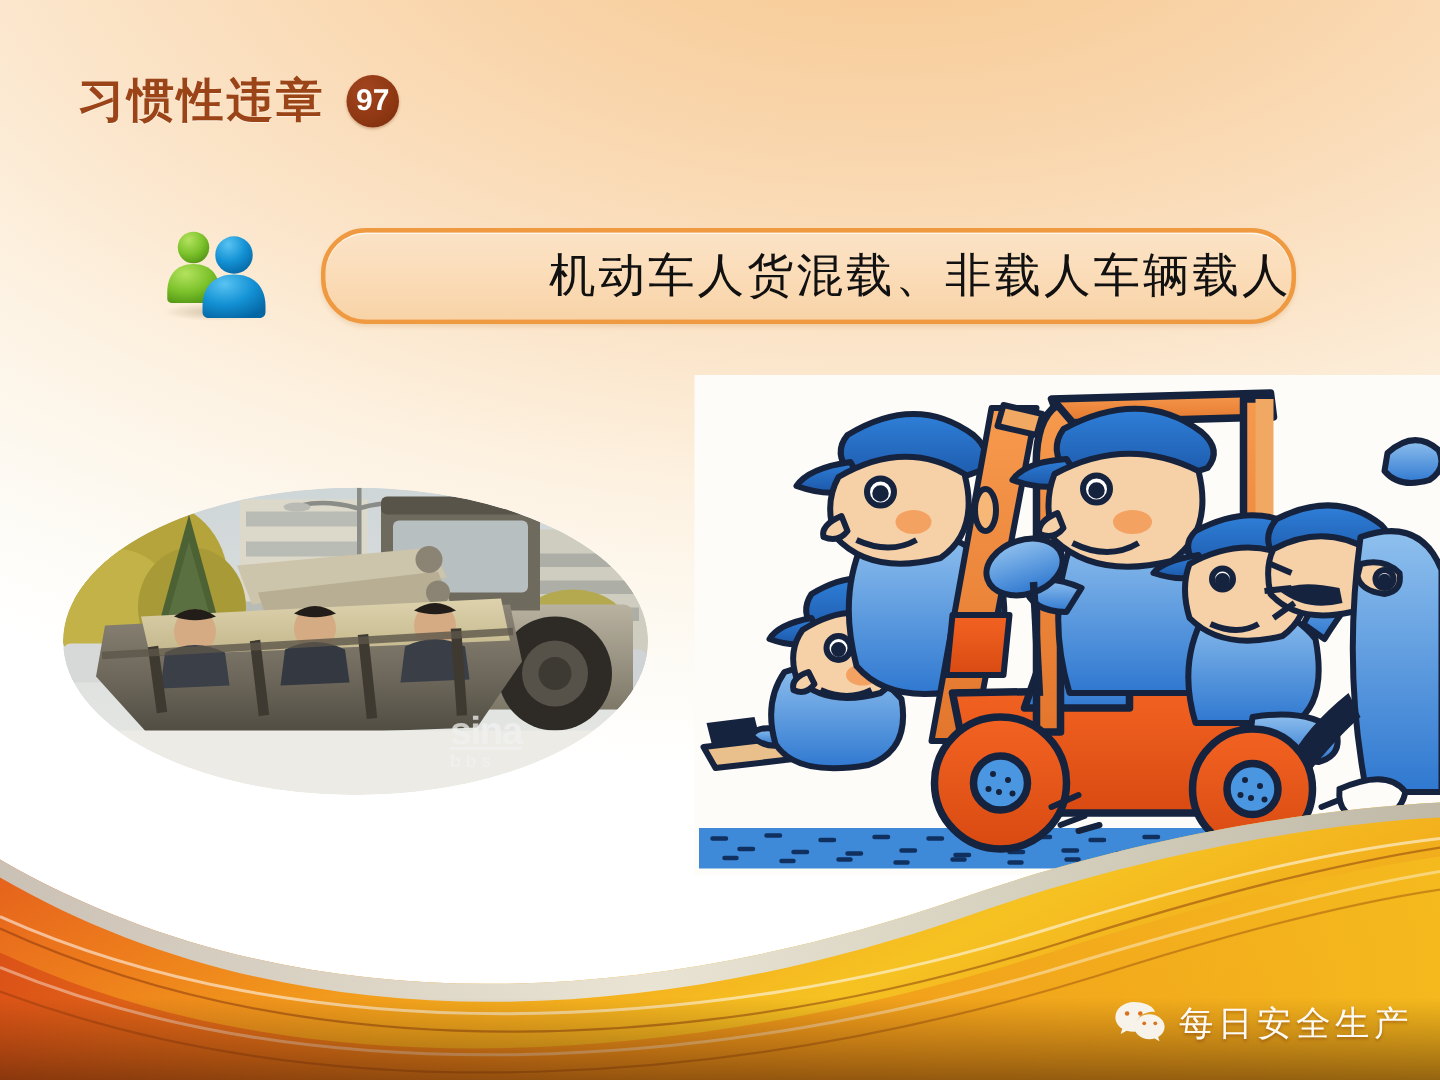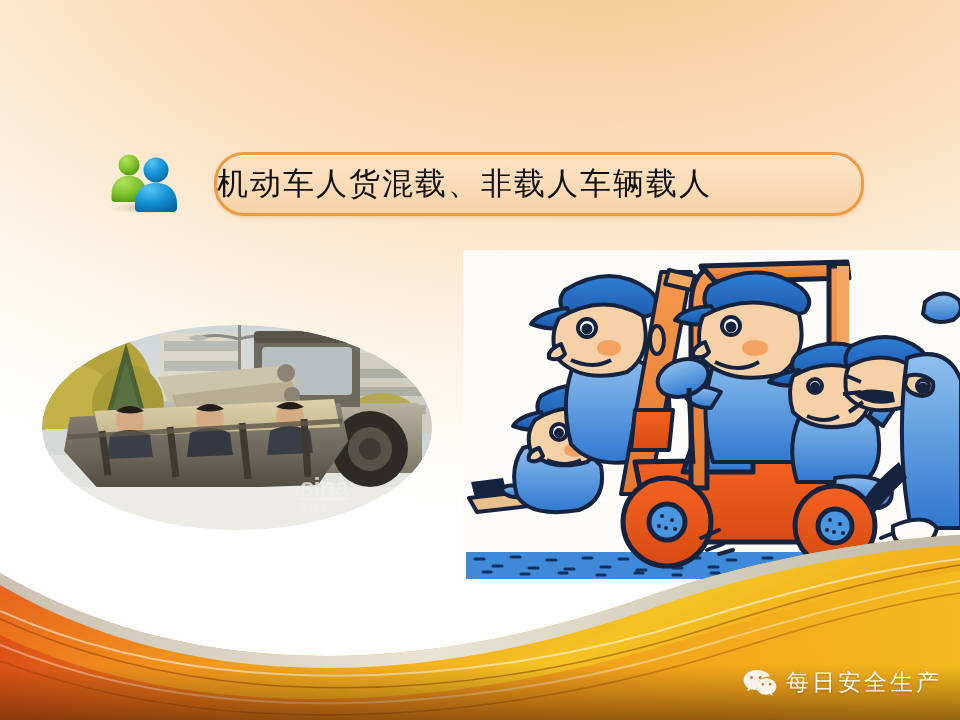--- a/index.html
+++ b/index.html
@@ -29,21 +29,21 @@
   }
   
   .people{position:absolute;left:104px;top:152px;width:82px;height:62px;}
   .people svg{display:block;}
   
   .pill{
     position:absolute;left:214px;top:152px;width:644px;height:58px;
     border:3px solid #ef9a40;border-radius:30px;
     background:linear-gradient(180deg,#fbe3c6 0%,#fbdcb8 50%,#f8d3a7 100%);
     box-shadow:0 2px 3px rgba(190,120,50,.18), inset 0 1px 0 rgba(255,255,255,.65);
-    display:flex;align-items:center;justify-content:flex-start;
+    display:flex;align-items:center;justify-content:flex-end;
   }
   .pill-text{
     font-size:31px;color:#111;letter-spacing:2px;white-space:nowrap;
     font-family:"Liberation Serif","DejaVu Serif",serif;
   }
   
   .photo{
     position:absolute;left:42px;top:325px;width:390px;height:205px;
     border-radius:50%/50%;overflow:hidden;
   }
@@ -59,34 +59,38 @@
   .cartoon{
     position:absolute;left:463px;top:250px;width:497px;height:333px;
     background:#fdfcf8;overflow:hidden;
   }
   .cartoon svg{display:block;}
   
   .wave{position:absolute;left:0;bottom:0;width:960px;height:205px;}
   .wave svg{display:block;}
   
   .wmk{
-    position:absolute;right:18px;bottom:22px;display:flex;align-items:center;gap:9px;
+    position:absolute;right:18px;bottom:22px;display:flex;align-items:flex-start;gap:9px;
   }
   .wmk-text{
     font-size:23px;color:#fdfaf4;letter-spacing:3px;
     font-family:"Liberation Serif","DejaVu Serif",serif;
     text-shadow:0 1px 2px rgba(120,50,10,.45);
   }
   .wmk-icon{width:34px;height:28px;}
 </style>
 </head>
 <body>
 
 <div class="slide">
 
+  <div class="hdr">
+    <div class="hdr-title">习惯性违章</div>
+    <div class="hdr-badge">97</div>
+  </div>
 
   <div class="people">
     <svg width="82" height="62" viewBox="0 0 82 62">
       <defs>
         <radialGradient id="gGreen" cx="35%" cy="25%" r="85%">
           <stop offset="0%" stop-color="#b4e25f"></stop>
           <stop offset="55%" stop-color="#7cc22b"></stop>
           <stop offset="100%" stop-color="#4d9112"></stop>
         </radialGradient>
         <radialGradient id="gBlue" cx="35%" cy="22%" r="85%">

